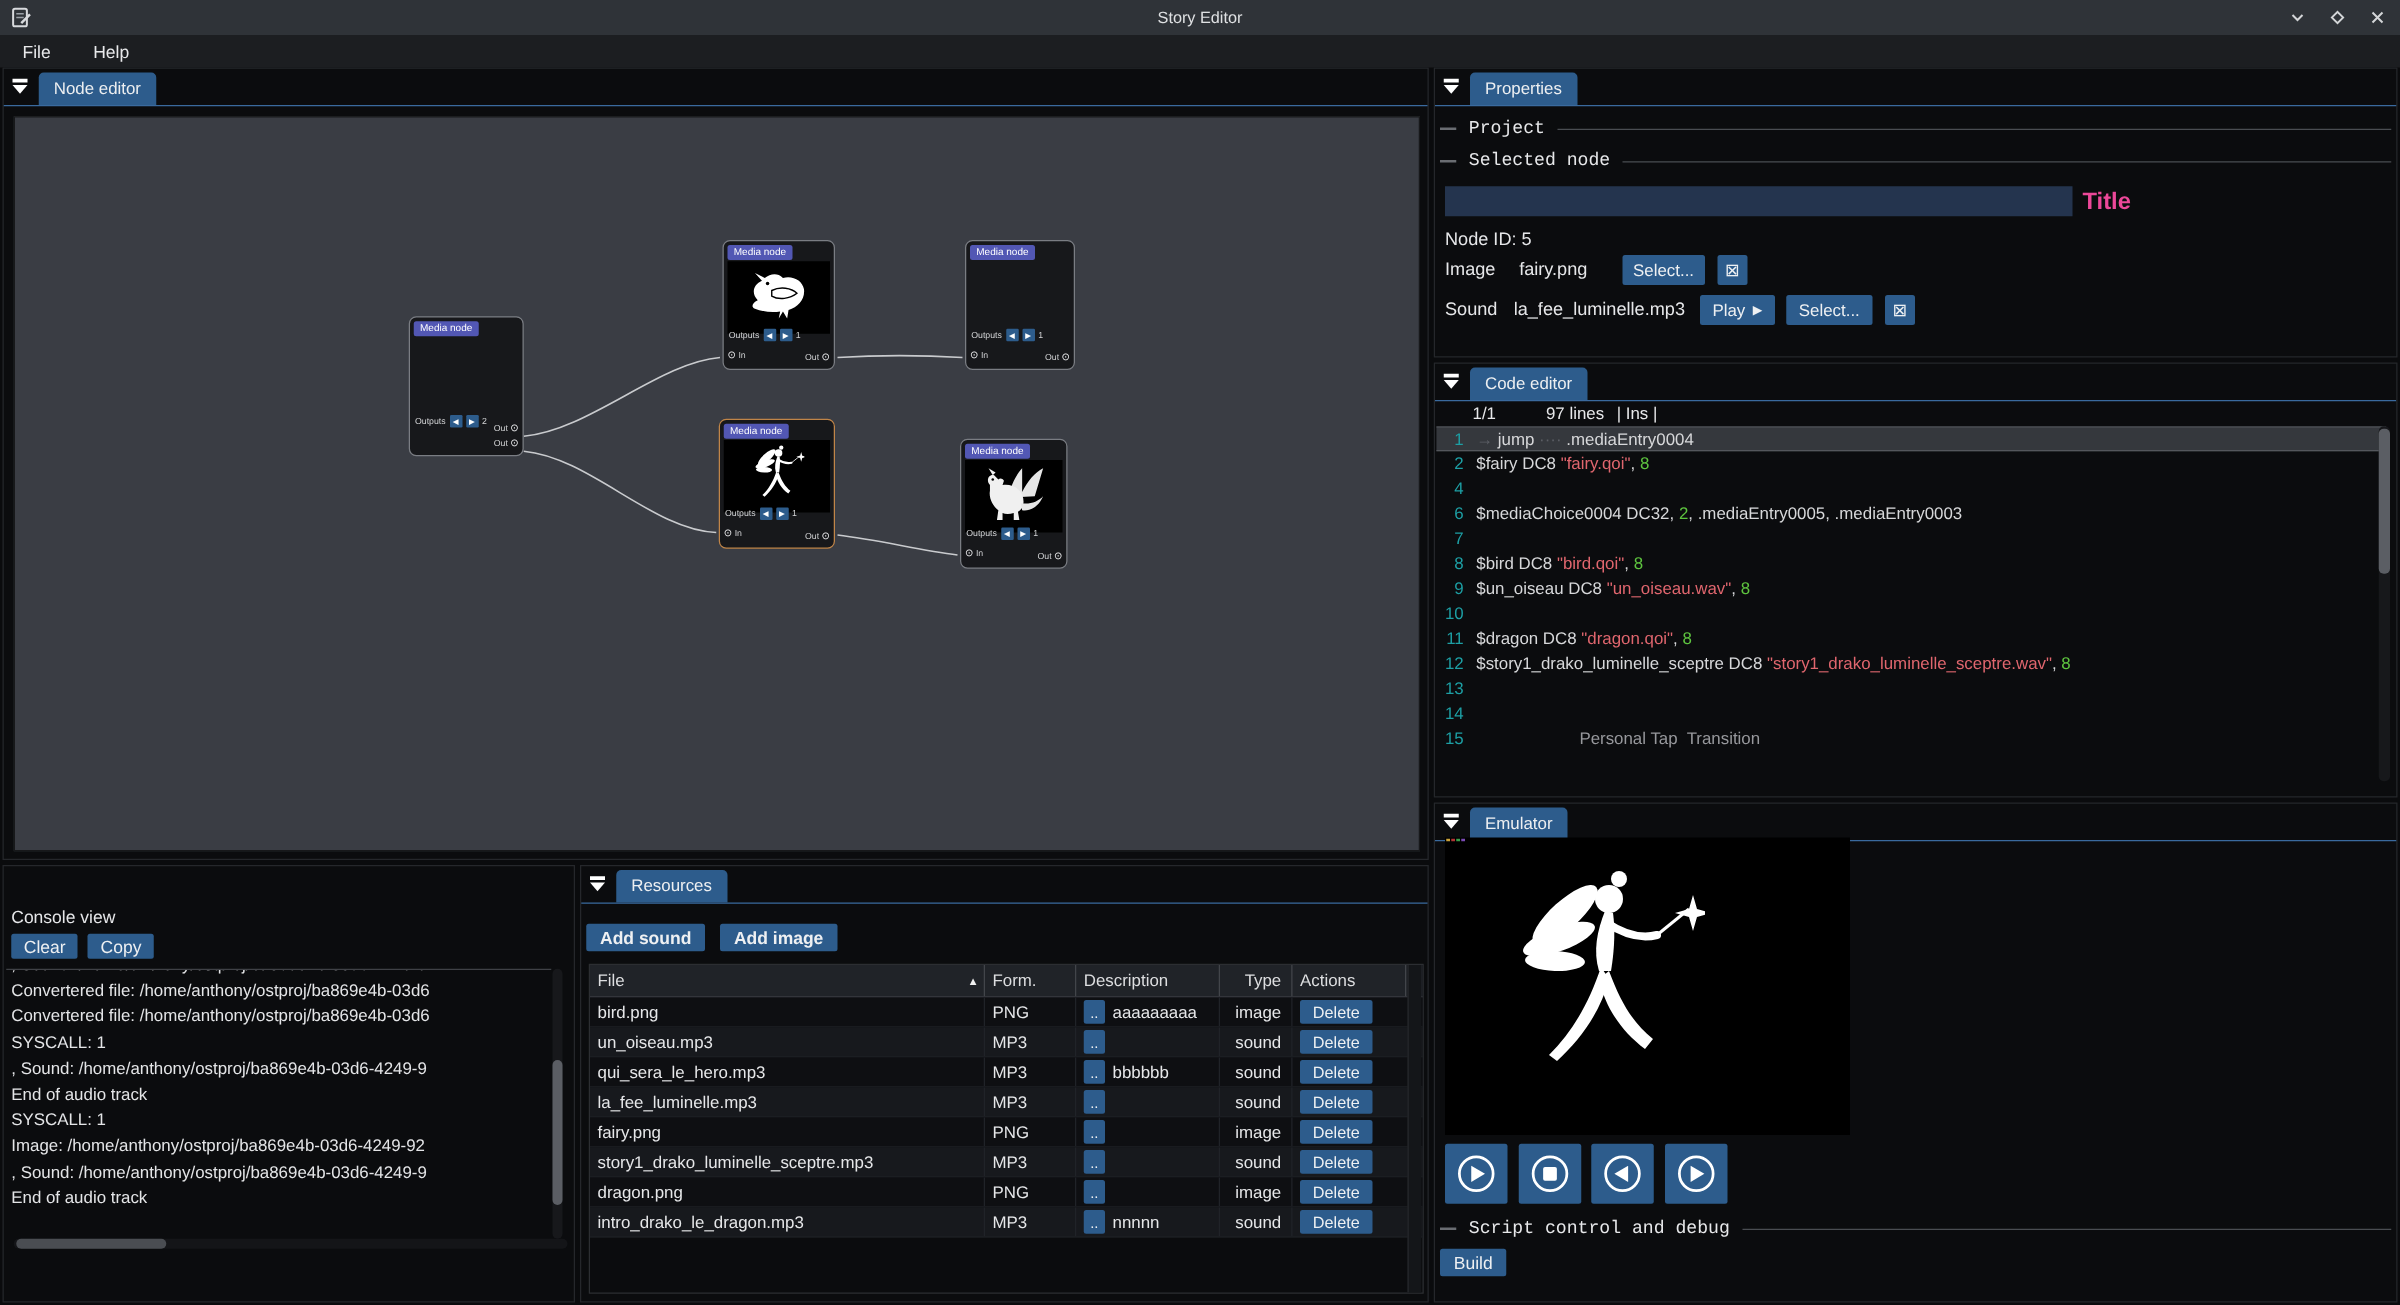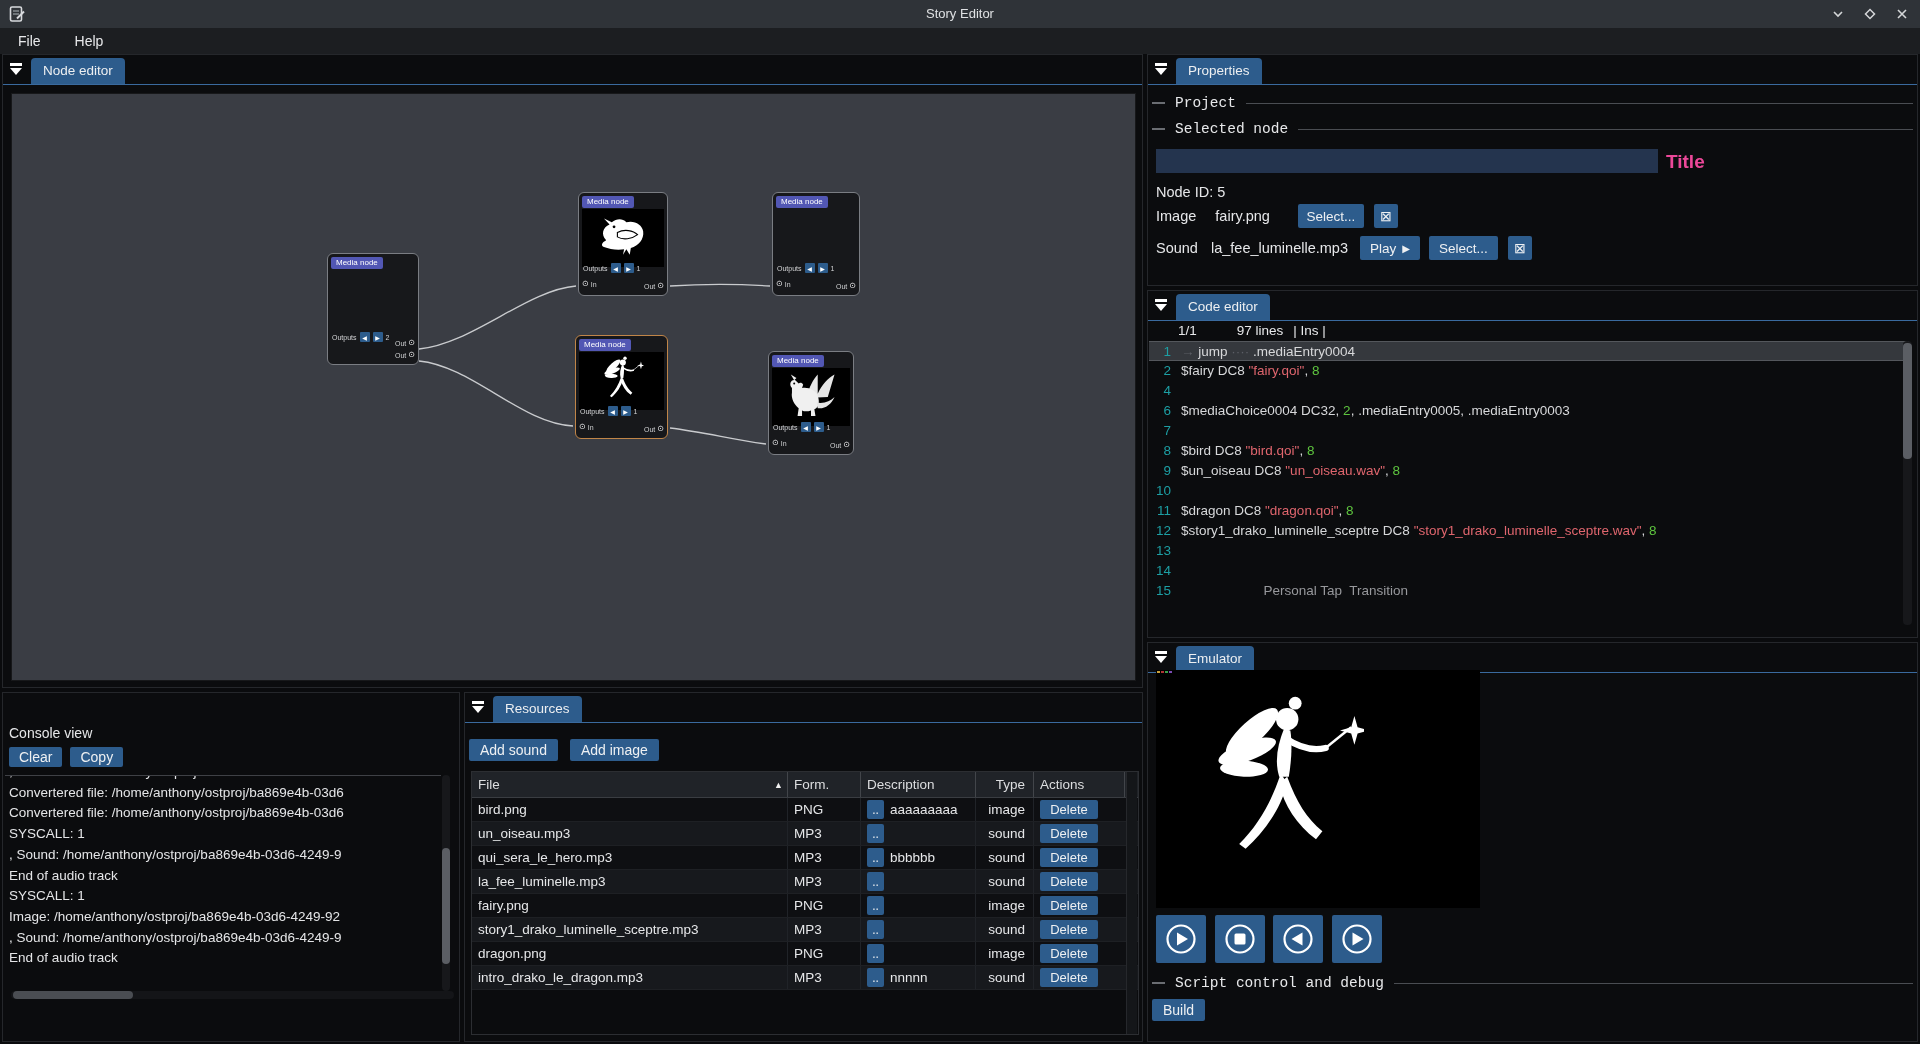--- a/index.html
+++ b/index.html
@@ -93,21 +93,21 @@
     border-top:1px solid #3f4146; padding-left:4px; }
   .console-line { white-space:nowrap; font-size:13.5px; line-height:20.7px; color:#e4e5e7; }
   .console-line.clipped { margin-top:-14px; }
   #console-vscroll { right:9px; top:82px; width:8px; height:216px; }
   #console-vscroll .v-thumb { top:73px; height:116px; }
   #console-hscroll { position:absolute; left:8px; top:298px; width:443px; height:8px; background:#141518; border-radius:4px; }
   #console-hscroll .h-thumb { position:absolute; left:2px; top:0; width:120px; height:100%; background:#4a4d52; border-radius:4px; }
   
   #resources { left:464px; top:692px; width:679px; height:350px; }
   #res-btns { position:absolute; left:4px; top:46px; display:flex; gap:12px; }
-  #res-btns .btn { padding:3px 11px; font-size:14px; }
+  #res-btns .btn { padding:3px 11px; font-size:14px;font-weight:bold; }
   #res-table { position:absolute; left:6px; top:78px; width:668px; height:264px; border:1px solid #2c2e32; background:#0b0c0e; }
   .tr { display:flex; height:24px; align-items:center; border-bottom:1px solid #1e2024; font-size:13.5px; }
   .tr.head { height:26px; background:#202328; color:#dddee0; border-bottom:1px solid #3a3d42; }
   .td { height:100%; display:flex; align-items:center; padding-left:6px; border-right:1px solid #202328;
     overflow:hidden; white-space:nowrap; }
   .tr.head .td { border-right:1px solid #42454a; }
   .c-file { width:316px; justify-content:space-between; padding-right:4px; }
   .c-form { width:73px; }
   .c-desc { width:115px; gap:6px; }
   .c-type { width:58px; justify-content:flex-end; padding-right:8px; }

